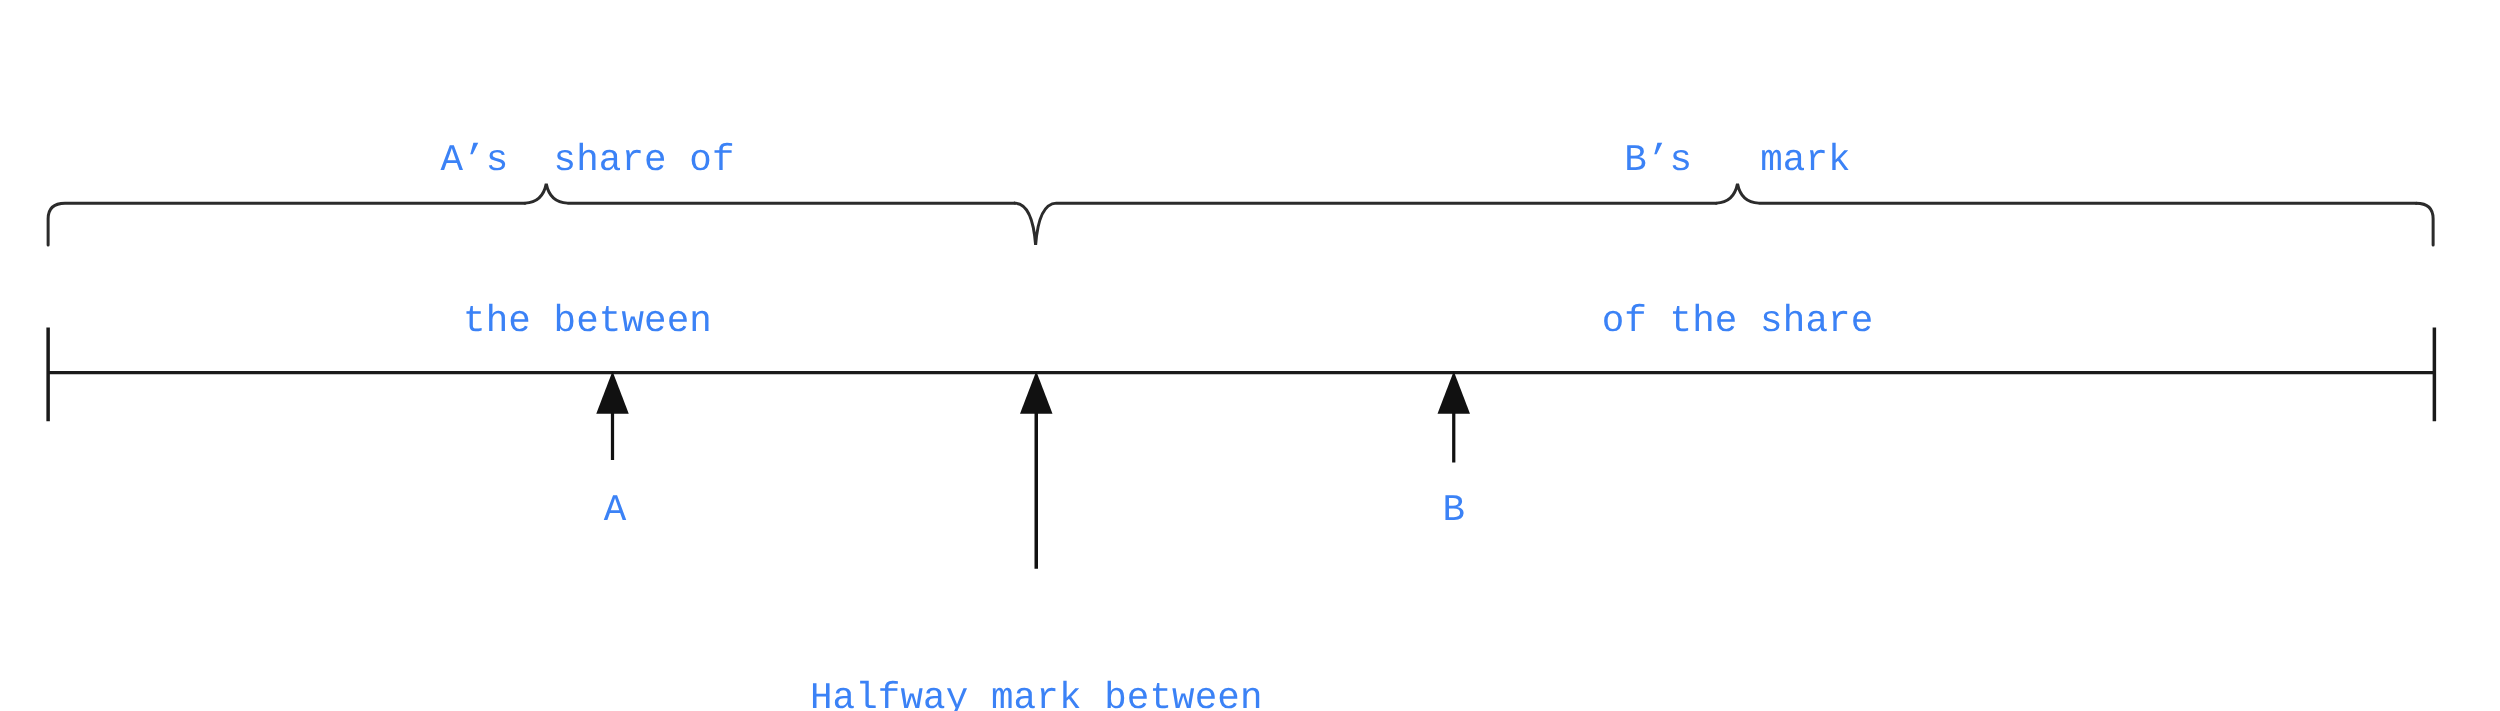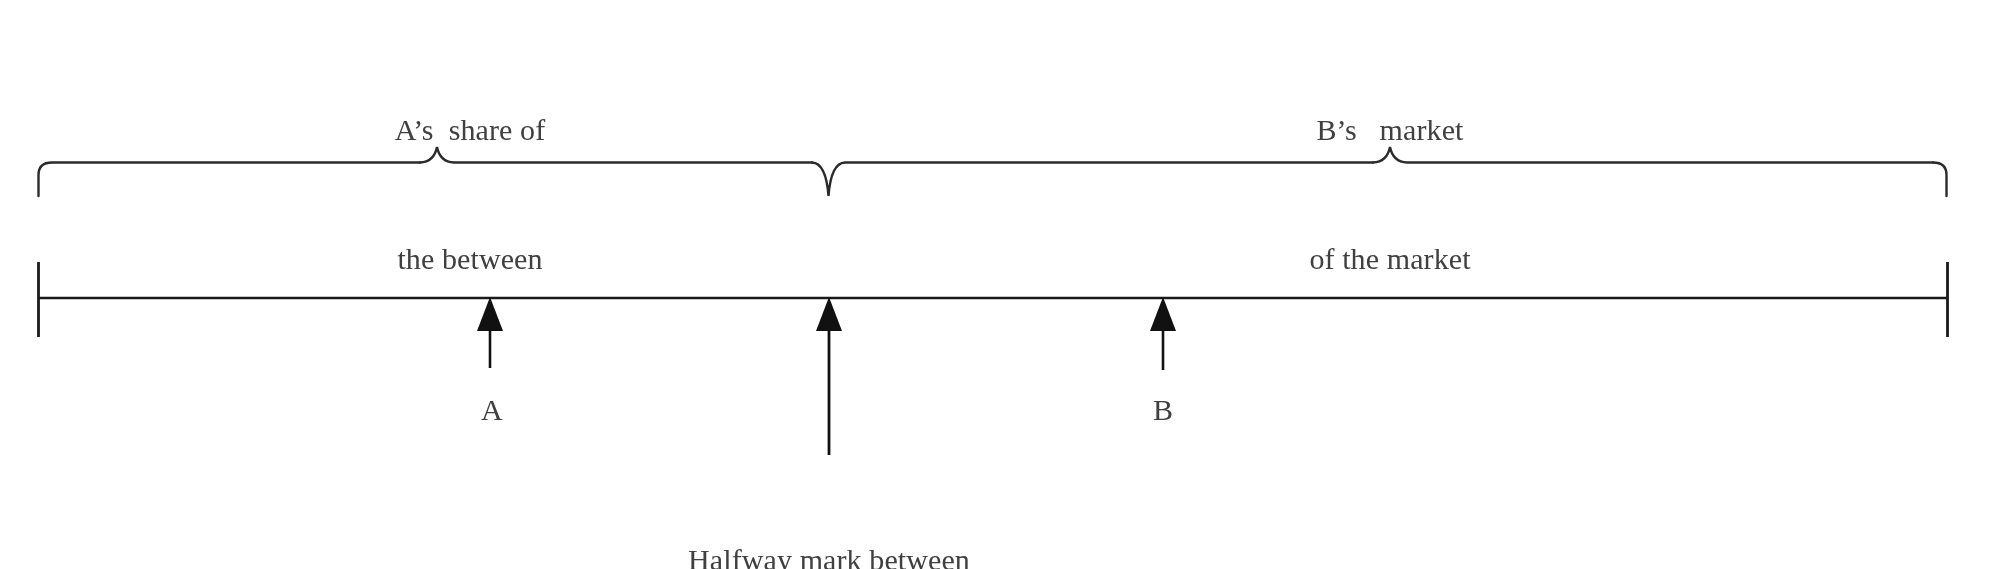--- a/index.html
+++ b/index.html
@@ -20,24 +20,24 @@
   }
   #diagram-svg {
     position: absolute;
     left: 0;
     top: 0;
     width: 2000px;
     height: 569px;
   }
   .label {
     position: absolute;
-    font-family: Liberation Serif, serif;
+    font-family: Liberation Mono, monospace;
     font-size: 30px;
     line-height: 43px;
-    color: #404040;
+    color: #3b82f6;
     white-space: pre;
     text-align: center;
     letter-spacing: 0.1px;
   }
   .label .line {
     display: block;
   }
   #label-a-share {
     left: 270px;
     top: 22px;
@@ -105,22 +105,22 @@
       <polygon points="1163,297 1150,331 1176,331" fill="#111111"></polygon>
     </g>
   </svg>
 
   <div class="label" id="label-a-share">
     <span class="line">A’s  share of</span>
     <span class="line">the between</span>
   </div>
 
   <div class="label" id="label-b-share">
-    <span class="line">B’s   market</span>
-    <span class="line">of the market</span>
+    <span class="line">B’s   mark</span>
+    <span class="line">of the share</span>
   </div>
 
   <div class="label" id="label-point-a">A</div>
 
   <div class="label" id="label-point-b">B</div>
 
   <div class="label" id="label-halfway">
     <span class="line">Halfway mark between</span>
     
   </div>

